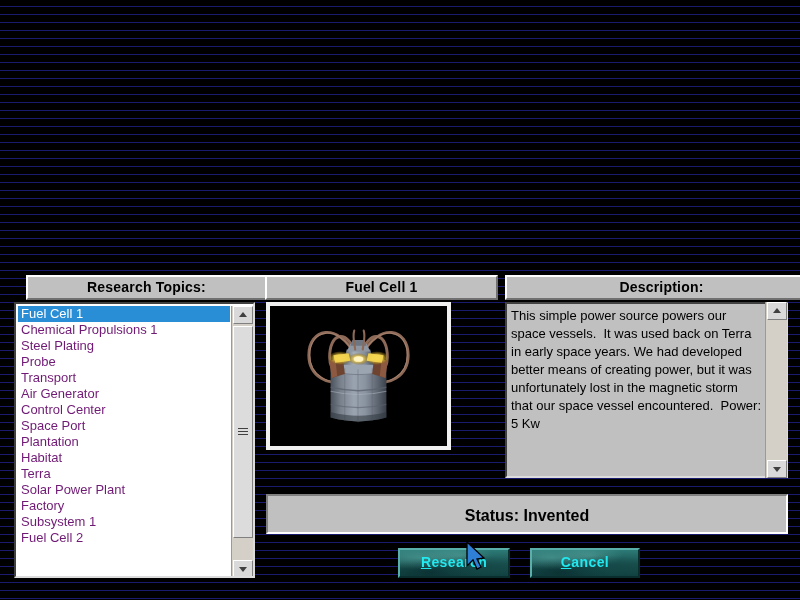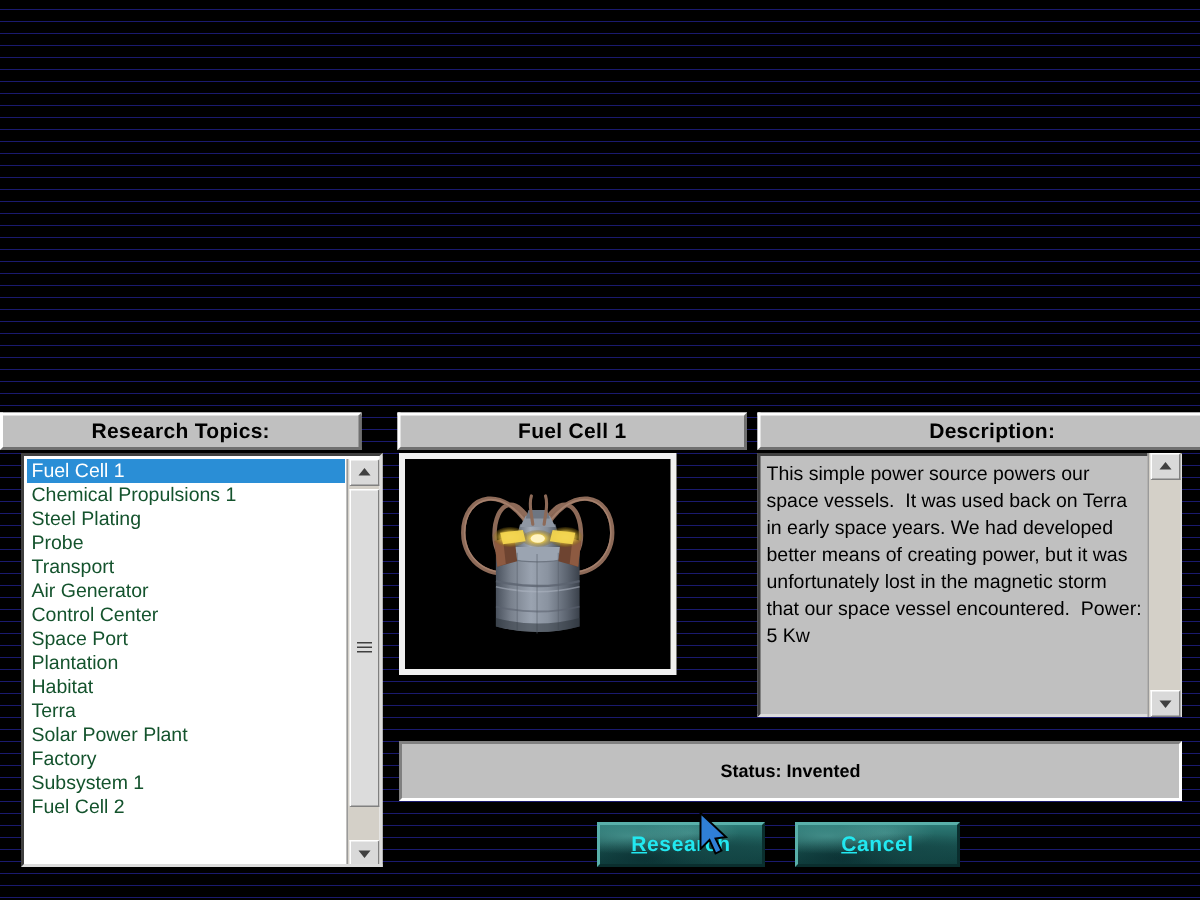--- a/index.html
+++ b/index.html
@@ -53,21 +53,21 @@
     box-sizing: border-box;
     color: #000000;
     font-size: 14px;
     font-weight: bold;
     text-align: center;
     line-height: 21px;
     letter-spacing: 0.2px;
     white-space: nowrap;
     overflow: hidden;
   }
-  #hdr-topics   { left: 0;  top: 143px; width: 241px; }
+  #hdr-topics   { left: 26px;  top: 143px; width: 241px; }
   #hdr-item     { left: 265px; top: 143px; width: 233px; }
   #hdr-desc     { left: 505px; top: 143px; width: 313px; text-align: center; }
 
   
   #topics-box {
     position: absolute;
     left: 14px;
     top: 170px;
     width: 241px;
     height: 276px;
@@ -85,21 +85,21 @@
     top: 2px;
     width: 212px;
     height: 272px;
     overflow: hidden;
     background: #ffffff;
   }
   .topic-item {
     height: 16px;
     line-height: 16px;
     font-size: 13px;
-    color: #14532d;
+    color: #701a75;
     padding-left: 3px;
     white-space: nowrap;
     overflow: hidden;
     box-sizing: border-box;
   }
   .topic-item.selected {
     background: #2a8ed6;
     color: #ffffff;
   }
 
@@ -230,21 +230,21 @@
     border-left: 2px solid #808080;
     border-right: 2px solid #ffffff;
     border-bottom: 2px solid #ffffff;
     box-sizing: border-box;
   }
   #status-text {
     position: absolute;
     left: 0; right: 0;
     top: 11px;
     text-align: center;
-    font-size: 12px;
+    font-size: 16px;
     font-weight: bold;
     color: #000000;
   }
 
   
   .gbtn {
     position: absolute;
     height: 30px;
     box-sizing: border-box;
     background-color: #1f6160;

